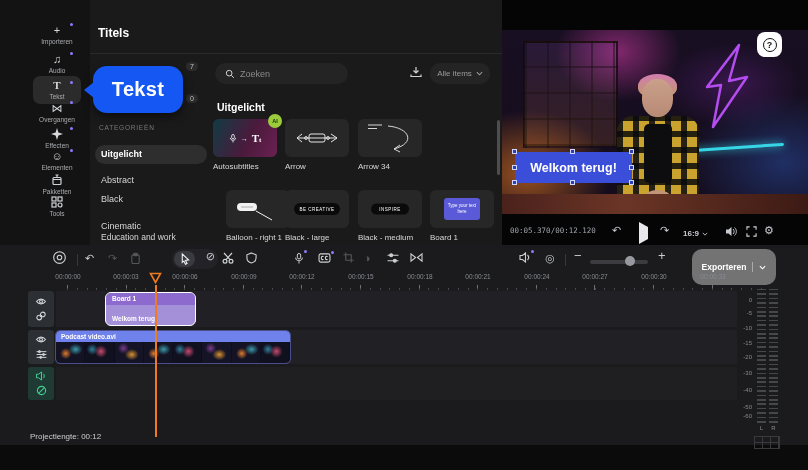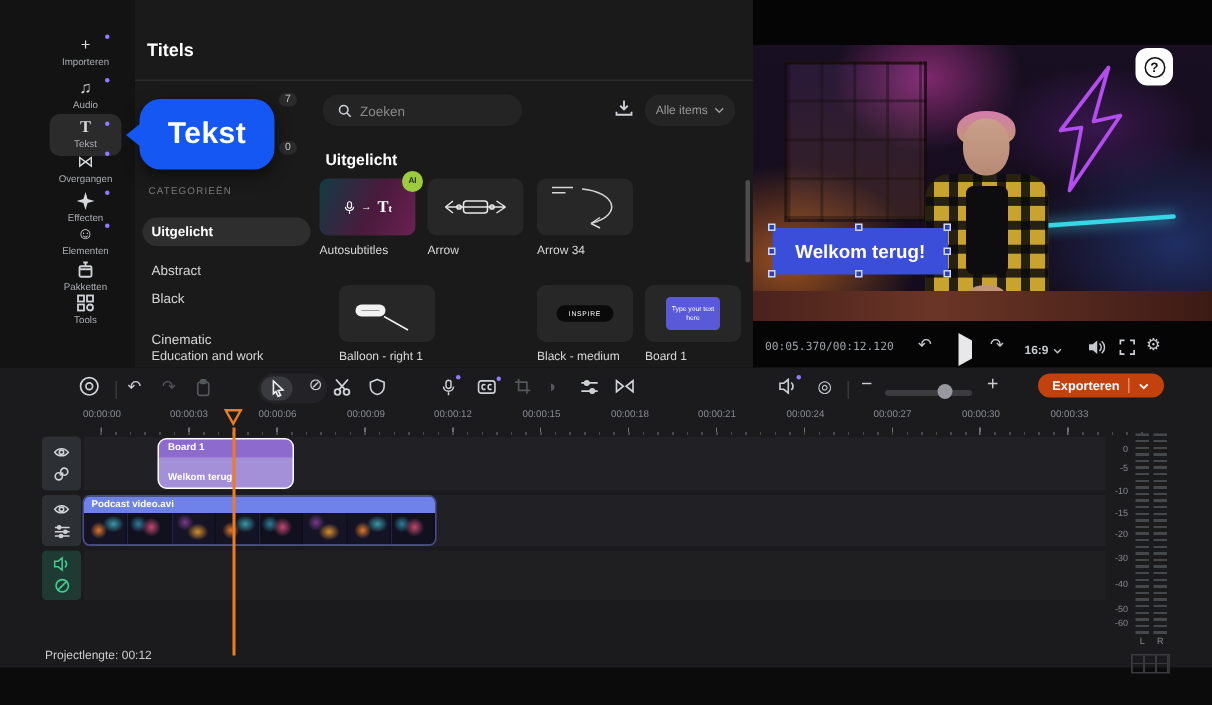--- a/index.html
+++ b/index.html
@@ -107,21 +107,21 @@
   .tbi { position:absolute; top:6px; color:#c9ccd1; font-size:11px; cursor:pointer; line-height:14px; }
   .tbi.dim { color:#54575c; }
   .tb-div { position:absolute; top:9px; width:1px; height:12px; background:#38383c; }
   .pdot { position:absolute; top:-2px; right:-3px; width:3px; height:3px; border-radius:50%; background:#8f7bff; }
   #tool-group { position:absolute; left:172px; top:4px; width:46px; height:20px; background:#232327; border-radius:10px; }
   #pointer-tool { position:absolute; left:2px; top:2px; width:21px; height:16px; background:#3a3a41; border-radius:8px;
                   display:flex; align-items:center; justify-content:center; cursor:pointer; }
   #slip-tool { position:absolute; right:3px; top:1px; font-size:11px; color:#c9ccd1; cursor:pointer; }
   #zoom-track { position:absolute; left:590px; top:15px; width:58px; height:4px; background:#3c3c40; border-radius:2px; cursor:pointer; }
   #zoom-knob { position:absolute; left:625px; top:11px; width:10px; height:10px; border-radius:50%; background:#97999e; cursor:pointer; }
-  #export-btn { position:absolute; left:692px; top:4px; width:84px; height:16px; background:#c2410c; border-radius:10px;
+  #export-btn { position:absolute; left:692px; top:4px; width:84px; height:36px; background:#737373; border-radius:10px;
                 display:flex; align-items:center; justify-content:center; gap:6px; cursor:pointer; }
   #export-btn .xl { font-size:8.5px; font-weight:bold; color:#fff; }
   #export-btn .xdiv { width:1px; height:10px; background:rgba(255,255,255,.4); }
   .rlab { position:absolute; top:28px; transform:translateX(-50%); font-size:6.5px; color:#878b92; white-space:nowrap; }
   #ticks-major { position:absolute; left:67px; top:40px; width:700px; height:5px;
                  background:repeating-linear-gradient(90deg,#6d7076 0 1px, transparent 1px 58.6px); }
   #ticks-minor { position:absolute; left:67px; top:43px; width:700px; height:2px;
                  background:repeating-linear-gradient(90deg,#46484c 0 1px, transparent 1px 9.77px); }
   .trk-hd { position:absolute; left:28px; width:26px; border-radius:3px; display:flex; flex-direction:column;
             align-items:center; justify-content:space-evenly; }
@@ -304,20 +304,28 @@
       <svg width="64" height="38" viewBox="0 0 64 38">
         <rect x="11" y="13" width="20" height="8" rx="4" fill="#f2f2f2"></rect>
         <path d="M15,17 H27" stroke="#9a9a9a" stroke-width=".8"></path>
         <path d="M30,21 L46,30" stroke="#f2f2f2" stroke-width="1"></path>
       </svg>
     </div>
       </div>
     <div class="t-label">Balloon - right 1</div>
   </div>
 
+  <div class="cell" style="left:195px; top:190px">
+    <div class="thumb">
+        <div class="clipwrap">
+      <span class="blk-pill" style="width:46px; height:12px">BE CREATIVE</span>
+    </div>
+      </div>
+    <div class="t-label">Black - large</div>
+  </div>
 
   <div class="cell" style="left:268px; top:190px">
     <div class="thumb">
         <div class="clipwrap">
       <span class="blk-pill" style="width:38px; height:11px">INSPIRE</span>
     </div>
       </div>
     <div class="t-label">Black - medium</div>
   </div>
 

